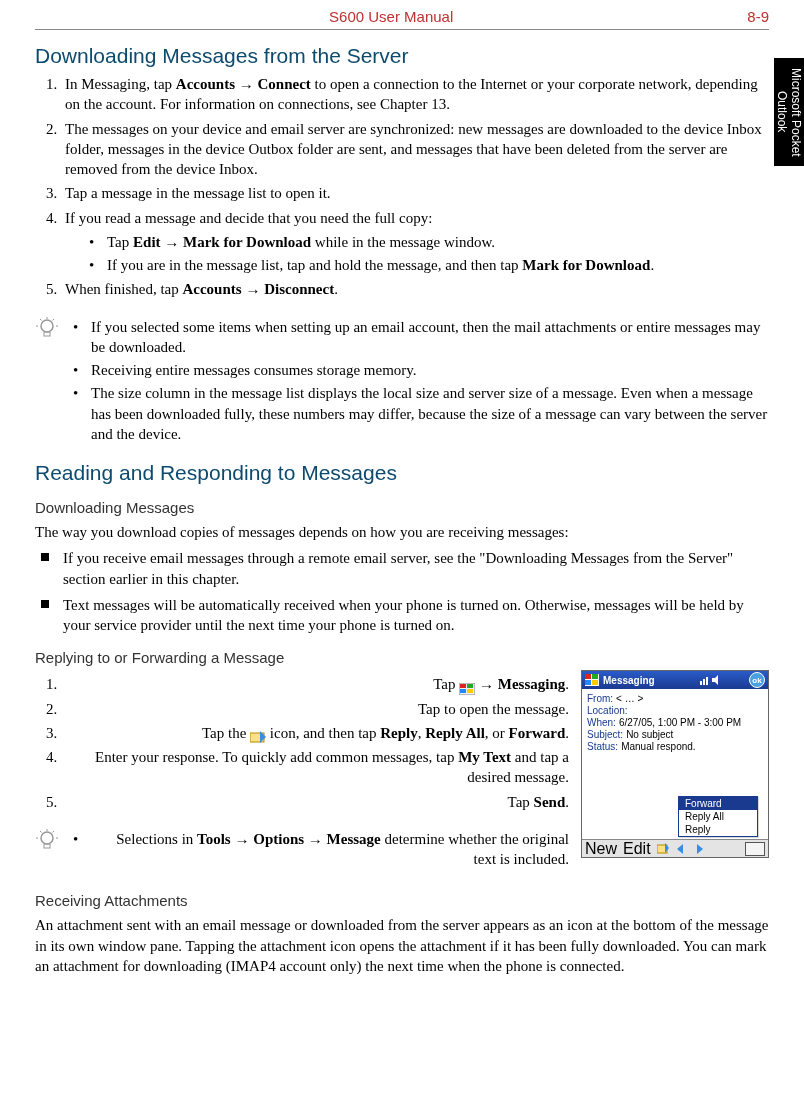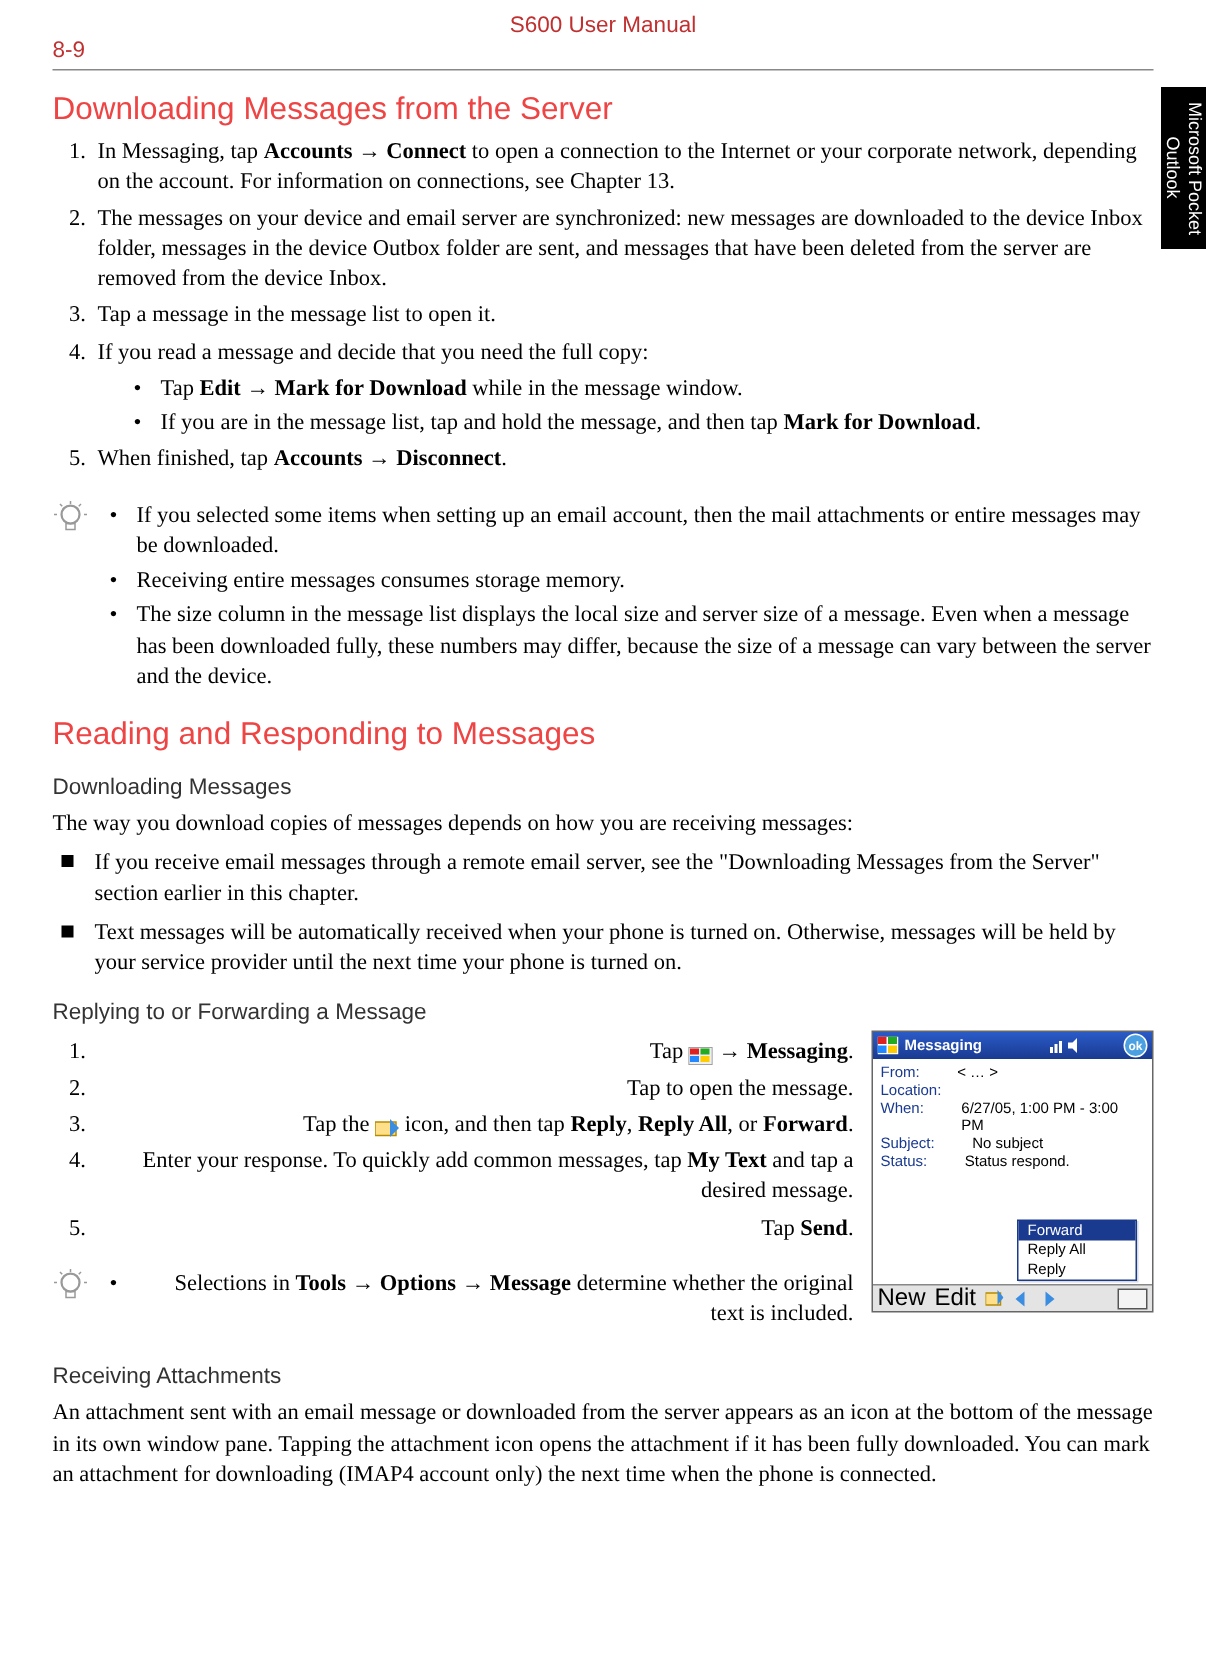--- a/index.html
+++ b/index.html
@@ -15,21 +15,20 @@
     width: 804px;
     padding: 0 35px 30px 35px;
     box-sizing: border-box;
     position: relative;
   }
   .header {
     display: flex;
     justify-content: center;
     align-items: baseline;
     padding: 8px 0 4px 0;
-    flex-direction: column;
   }
   .header-title {
     color: #c03030;
     font-family: Arial, Helvetica, sans-serif;
     font-size: 15px;
     margin: 0 auto;
   }
   .header-page {
     color: #c03030;
     font-family: Arial, Helvetica, sans-serif;
@@ -54,21 +53,21 @@
     align-items: center;
     justify-content: center;
     writing-mode: vertical-rl;
     text-orientation: mixed;
     text-align: center;
     line-height: 1.2;
     padding: 4px 0;
     box-sizing: content-box;
   }
   h2.section {
-    color: #ef4444;
+    color: #0c4a6e;
     font-family: Arial, Helvetica, sans-serif;
     font-size: 21px;
     font-weight: normal;
     margin: 14px 0 6px 0;
   }
   h3.sub {
     font-family: Arial, Helvetica, sans-serif;
     font-size: 15px;
     font-weight: normal;
     color: #333;
@@ -204,21 +203,20 @@
     padding: 3px 5px 3px 5px;
     min-height: 150px;
     box-sizing: border-box;
     position: relative;
   }
   .device .body .row {
     display: flex;
     margin: 1px 0;
     font-size: 10px;
     color: #000;
-    gap: 22px;
   }
   .device .body .row .lbl {
     color: #1a3a90;
     margin-right: 3px;
   }
   .device .menu {
     position: absolute;
     bottom: 2px;
     right: 10px;
     width: 78px;
@@ -410,21 +408,21 @@
           <div class="row">
               <span class="lbl">When:</span>
               <span>6/27/05, 1:00 PM - 3:00 PM</span>
             </div>
           <div class="row">
               <span class="lbl">Subject:</span>
               <span>No subject</span>
             </div>
           <div class="row">
               <span class="lbl">Status:</span>
-              <span>Status respond.</span>
+              <span>Manual respond.</span>
             </div>
 
           <div class="menu">
             <div class="mi sel">Forward</div>
             <div class="mi">Reply All</div>
             <div class="mi">Reply</div>
           </div>
         </div>
         <div class="bottombar">
           <span class="btn">New</span>

